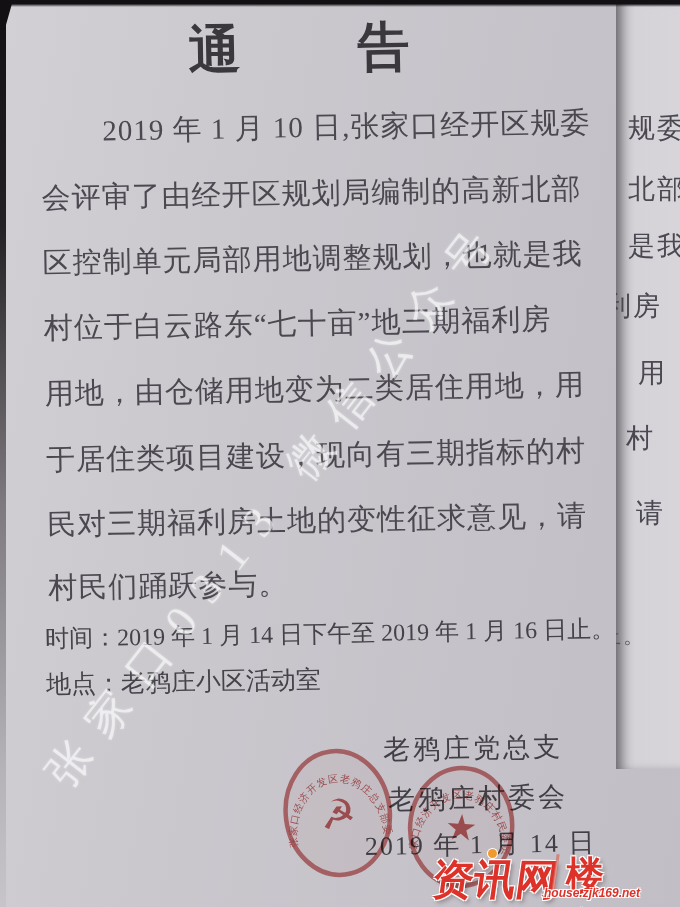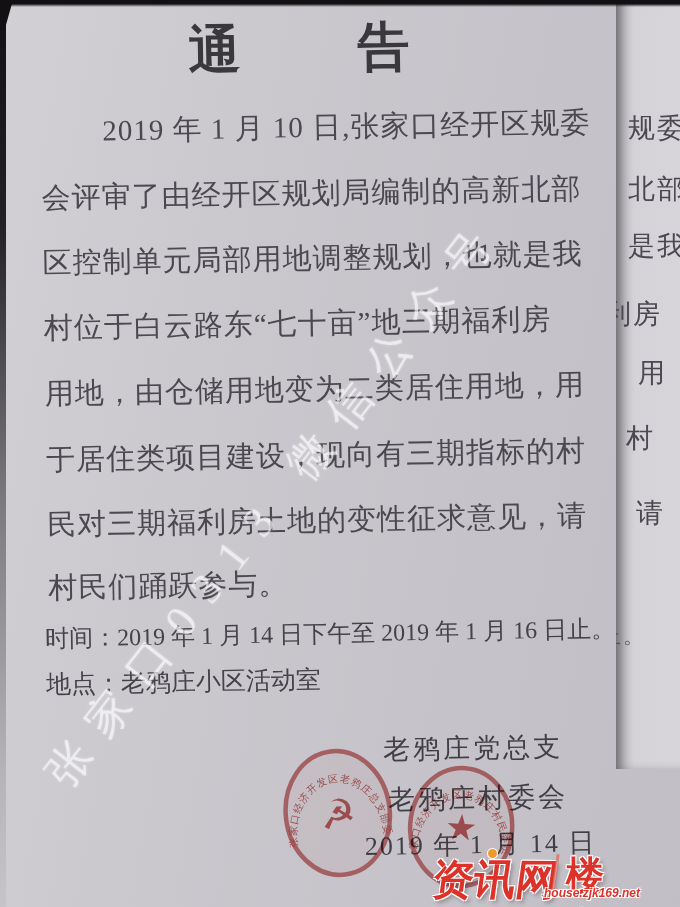--- a/index.html
+++ b/index.html
@@ -17,21 +17,21 @@
              clip-path:polygon(0 0,100% 0,35% 100%,0 100%);}
 
   
   .second-page{position:absolute;left:616px;top:0;width:64px;height:769px;overflow:hidden;z-index:5;
                background:linear-gradient(to right,#c9c7cc 0%,#d5d3d8 30%,#d7d5da 100%);
                box-shadow:inset 10px 0 12px -5px rgba(38,34,38,.6);}
   .frag{position:absolute;font-size:27px;color:#4a4850;letter-spacing:2px;white-space:nowrap;}
   .frag:nth-child(1){left:12px;top:110px;}
   .frag:nth-child(2){left:12px;top:171px;}
   .frag:nth-child(3){left:12px;top:228px;}
-  .frag:nth-child(4){left:-12px;top:288px;margin-top:8px;}
+  .frag:nth-child(4){left:-12px;top:288px;}
   .frag:nth-child(5){left:22px;top:355px;}
   .frag:nth-child(6){left:10px;top:420px;}
   .frag:nth-child(7){left:20px;top:495px;}
   .frag:nth-child(8){left:-16px;top:622px;font-size:21px;color:#56545c;}
 
   
   .content{position:absolute;left:0;top:0;width:620px;height:907px;z-index:10;
            transform:rotate(-1deg);transform-origin:50% 50%;color:#4b4850;}
   .title{position:absolute;left:0;top:14px;width:612px;text-align:center;
          font-size:52px;font-weight:bold;letter-spacing:52px;text-indent:52px;color:#3a383d;}

